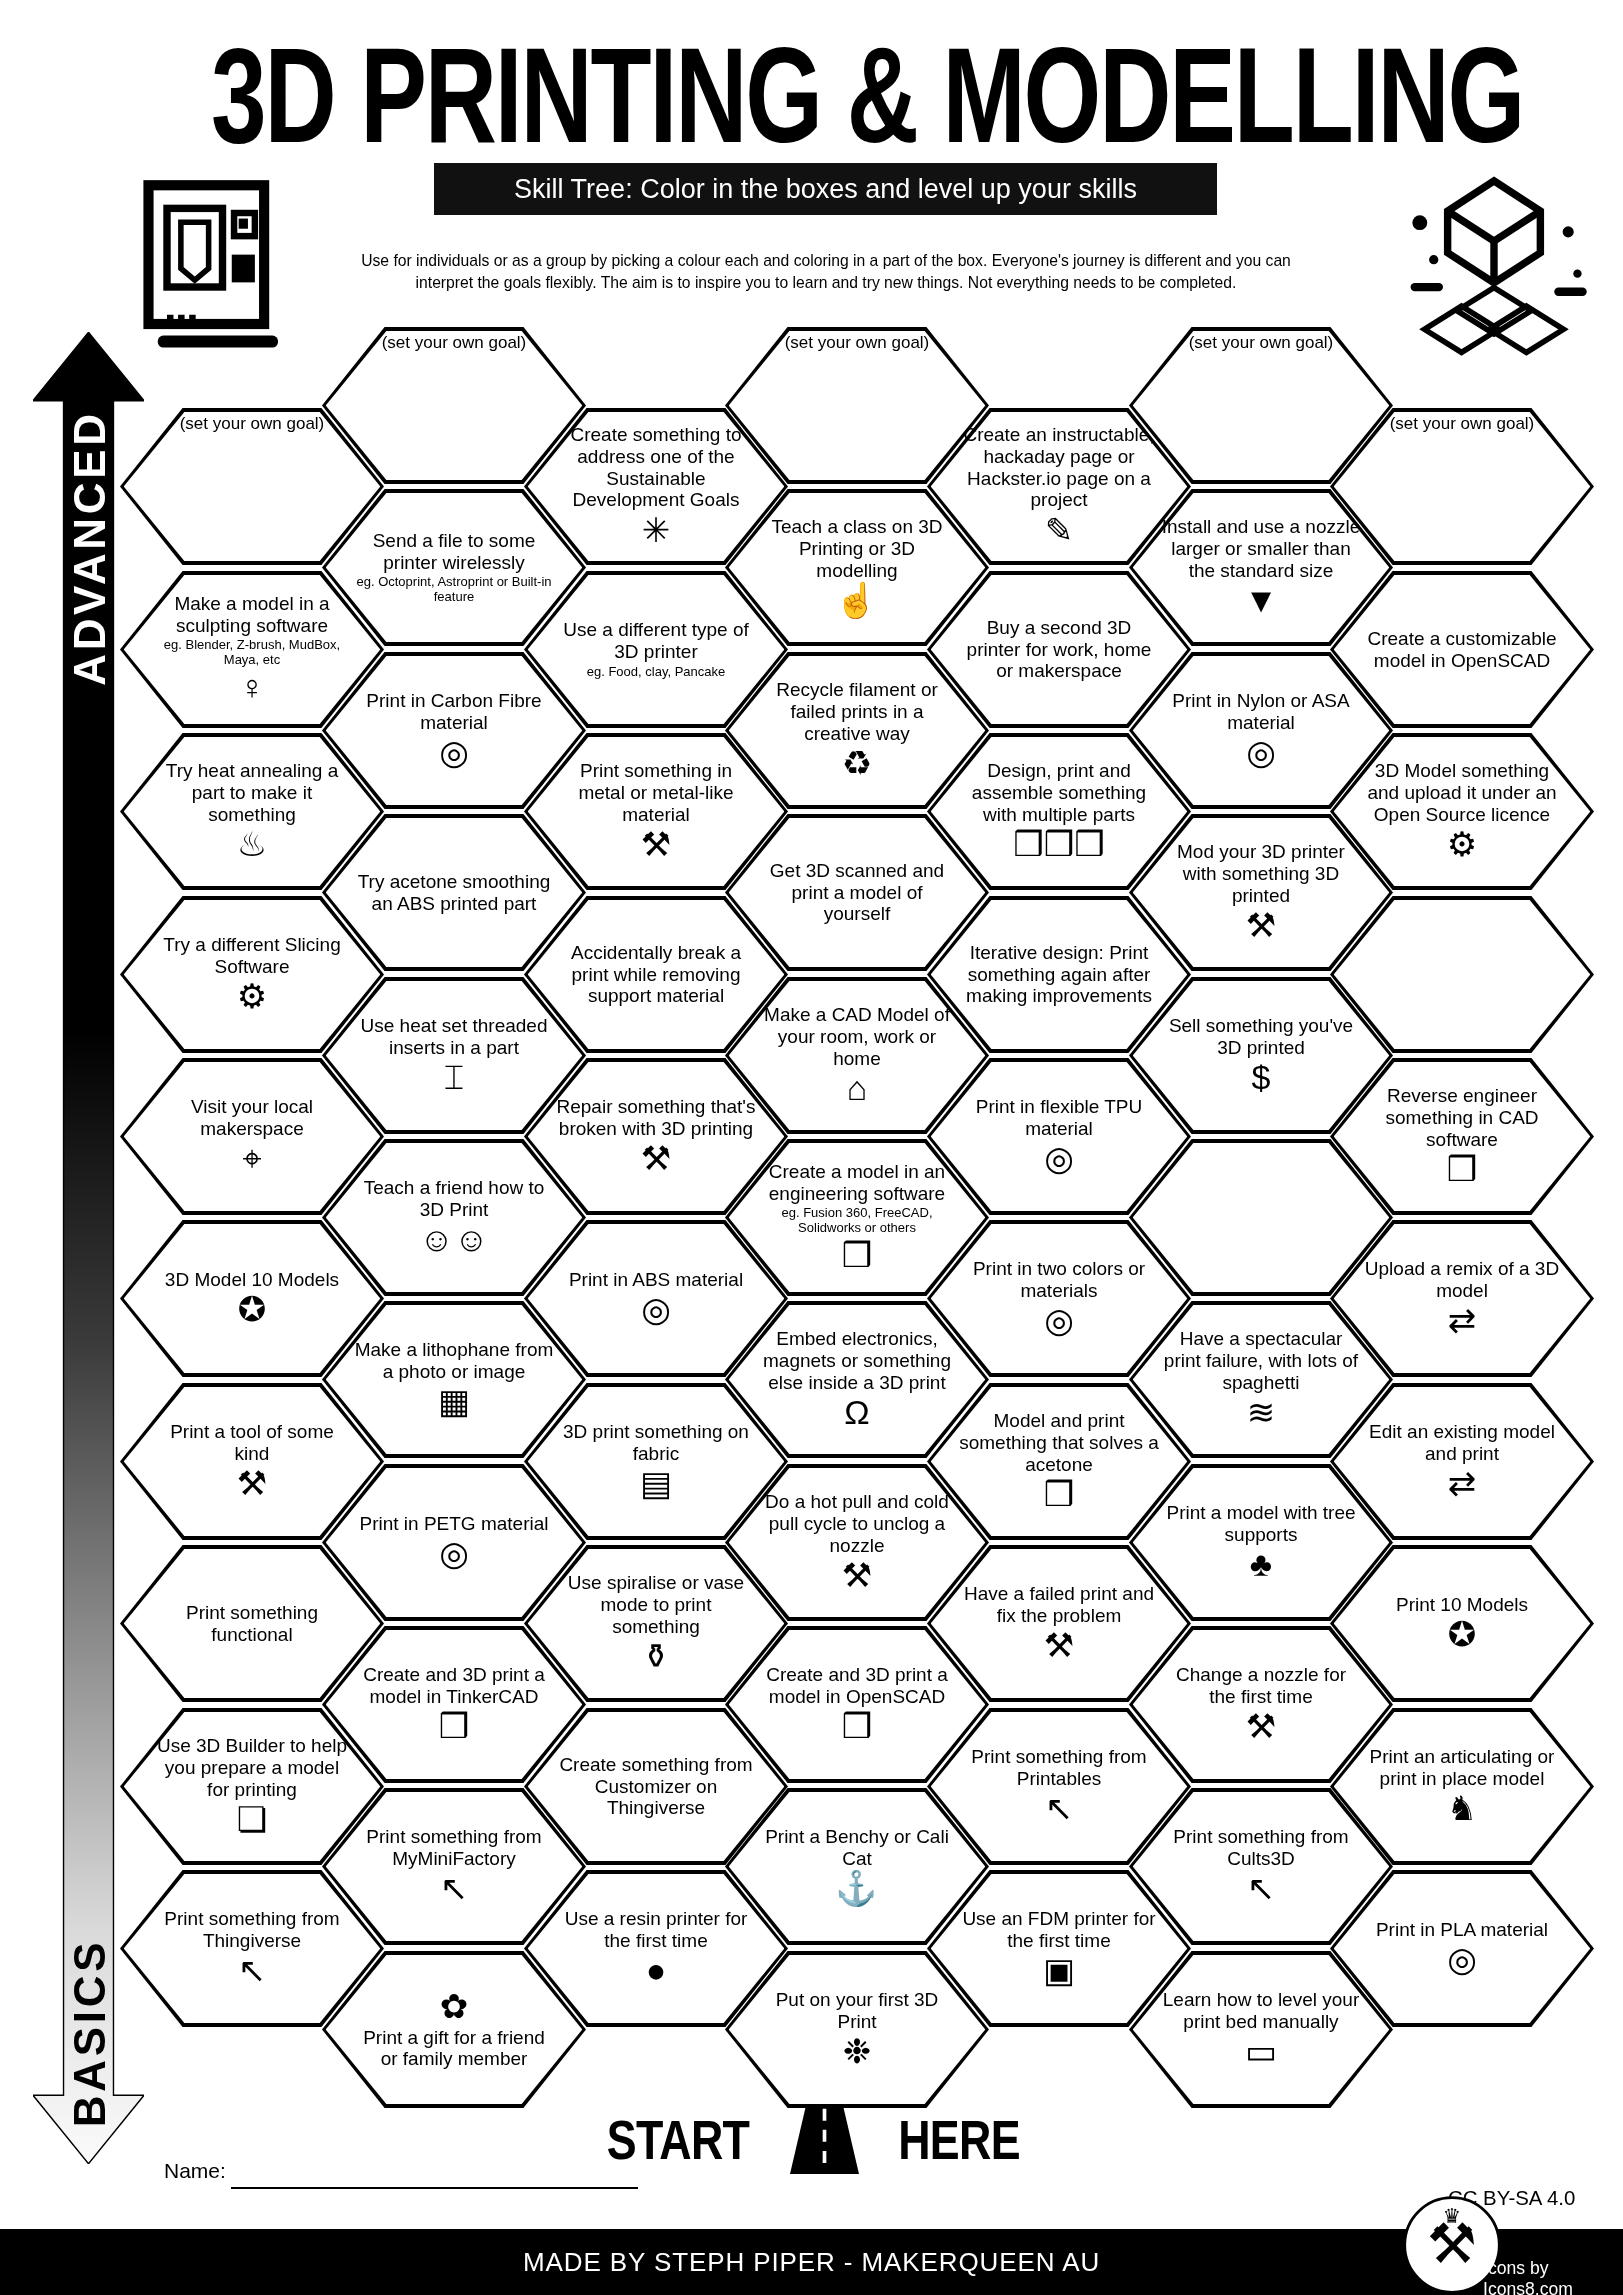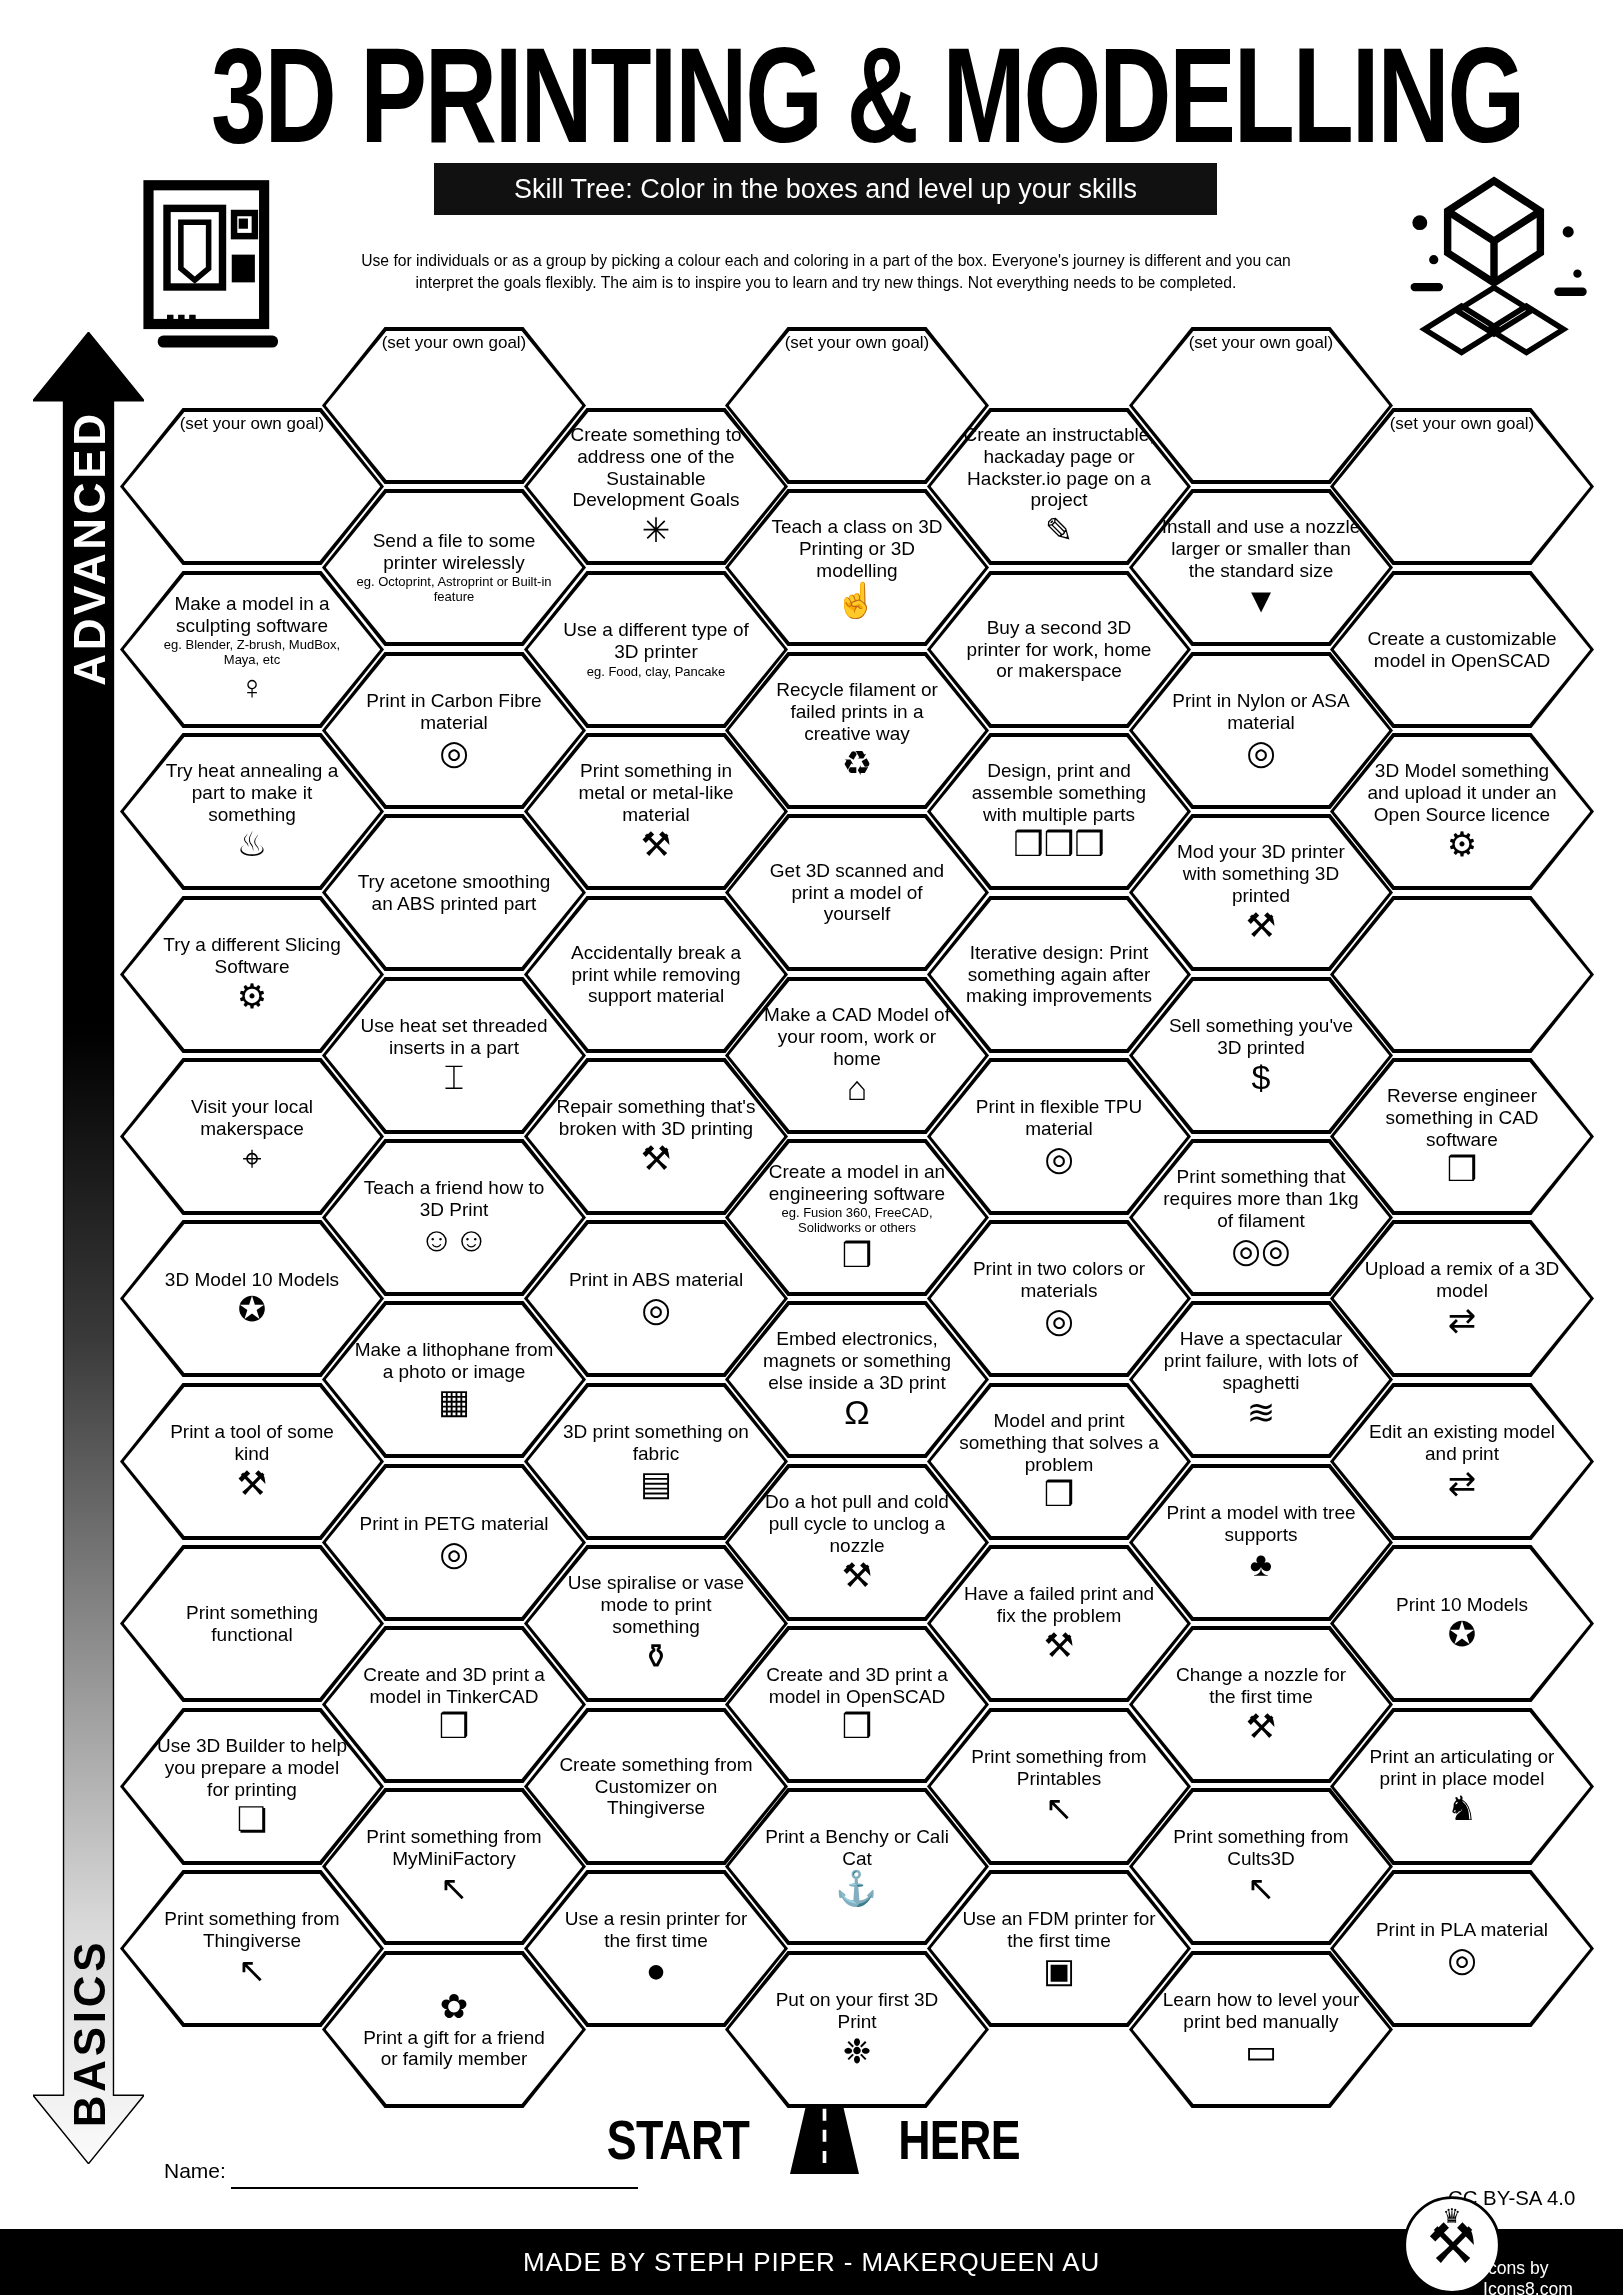--- a/index.html
+++ b/index.html
@@ -479,21 +479,21 @@
         <div class="inner"></div>
         <div class="content">
           <span class="label">Print in two colors or materials</span>
           <span class="icon">◎</span>
         </div>
       </div>
       <div class="hex" style="left: 927px; top: 1383px;">
         <div class="shape"></div>
         <div class="inner"></div>
         <div class="content">
-          <span class="label">Model and print something that solves a problem</span>
+          <span class="label">Model and print something that solves a acetone</span>
           <span class="icon">❒</span>
         </div>
       </div>
       <div class="hex" style="left: 927px; top: 1545px;">
         <div class="shape"></div>
         <div class="inner"></div>
         <div class="content">
           <span class="label">Have a failed print and fix the problem</span>
           <span class="icon">⚒</span>
         </div>
@@ -549,24 +549,20 @@
         <div class="shape"></div>
         <div class="inner"></div>
         <div class="content">
           <span class="label">Sell something you've 3D printed</span>
           <span class="icon">$</span>
         </div>
       </div>
       <div class="hex" style="left: 1129px; top: 1139px;">
         <div class="shape"></div>
         <div class="inner"></div>
-        <div class="content">
-          <span class="label">Print something that requires more than 1kg of filament</span>
-          <span class="icon">◎◎</span>
-        </div>
       </div>
       <div class="hex" style="left: 1129px; top: 1301px;">
         <div class="shape"></div>
         <div class="inner"></div>
         <div class="content">
           <span class="label">Have a spectacular print failure, with lots of spaghetti</span>
           <span class="icon">≋</span>
         </div>
       </div>
       <div class="hex" style="left: 1129px; top: 1464px;">

